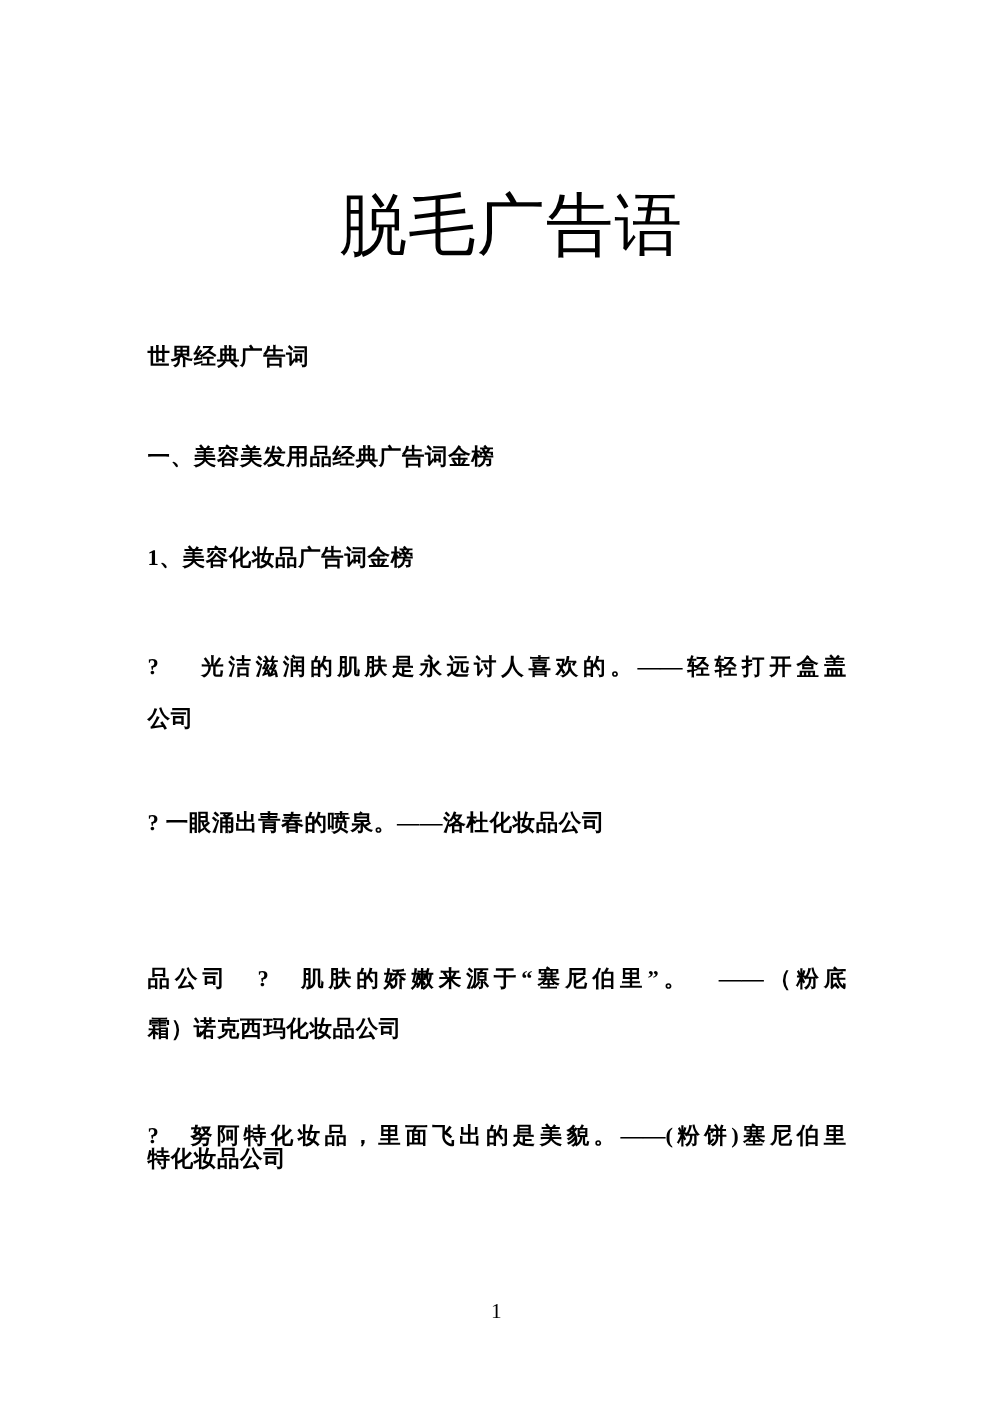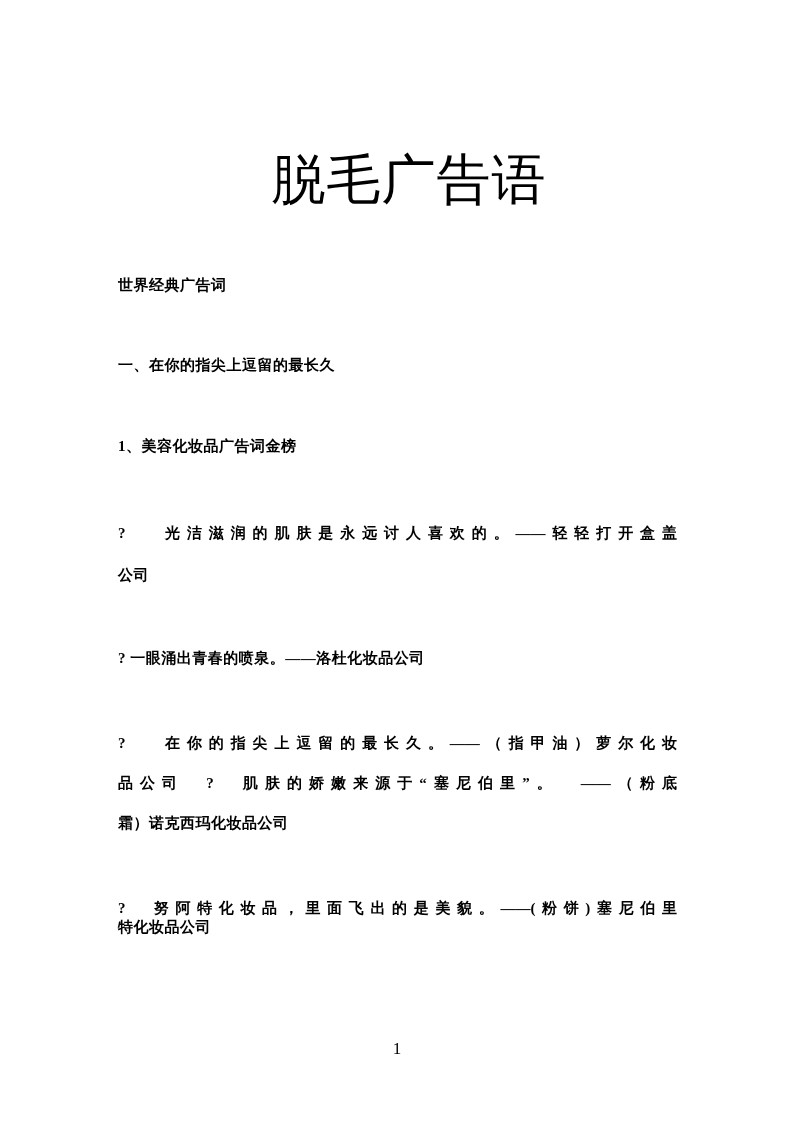--- a/index.html
+++ b/index.html
@@ -25,21 +25,21 @@
     text-align: center;
     font-size: 54px;
     line-height: 72px;
     font-weight: 400;
     letter-spacing: 1px;
   }
   .tline {
     position: absolute;
     left: 118px;
     width: 559px;
-    font-size: 15px;
+    font-size: 18px;
     line-height: 27px;
     font-weight: 700;
     white-space: pre-wrap;
     letter-spacing: 0.5px;
   }
   .fill {
     text-align: justify;
     text-align-last: justify;
     letter-spacing: 0;
   }
@@ -56,30 +56,29 @@
 </style>
 </head>
 <body>
 
 <div class="page">
 
   <h1 class="doc-title">脱毛广告语</h1>
 
   <div class="tline" style="top:272px">世界经典广告词</div>
 
-  <div class="tline" style="top:352px">一、在你的指尖上逗留的最长久</div>
+  <div class="tline" style="top:352px">一、美容美发用品经典广告词金榜</div>
 
   <div class="tline" style="top:433px">1、美容化妆品广告词金榜</div>
 
   <div class="tline fill" style="top:520px">?　 光洁滋润的肌肤是永远讨人喜欢的。——轻轻打开盒盖</div>
   <div class="tline" style="top:645px">? 一眼涌出青春的喷泉。——洛杜化妆品公司</div>
 
   <div class="tline" style="top:562px">公司</div>
 
-  <div class="tline fill" style="top:730px">?　 在你的指尖上逗留的最长久。——（指甲油）萝尔化妆</div>
   <div class="tline fill" style="top:770px">品公司　?　肌肤的娇嫩来源于“塞尼伯里”。　——（粉底</div>
   <div class="tline" style="top:810px">霜）诺克西玛化妆品公司</div>
 
   <div class="tline fill" style="top:895px">?　努阿特化妆品，里面飞出的是美貌。——(粉饼)塞尼伯里</div>
   <div class="tline" style="top:914px">特化妆品公司</div>
 
   <div class="page-number">1</div>
 
 </div>
 

